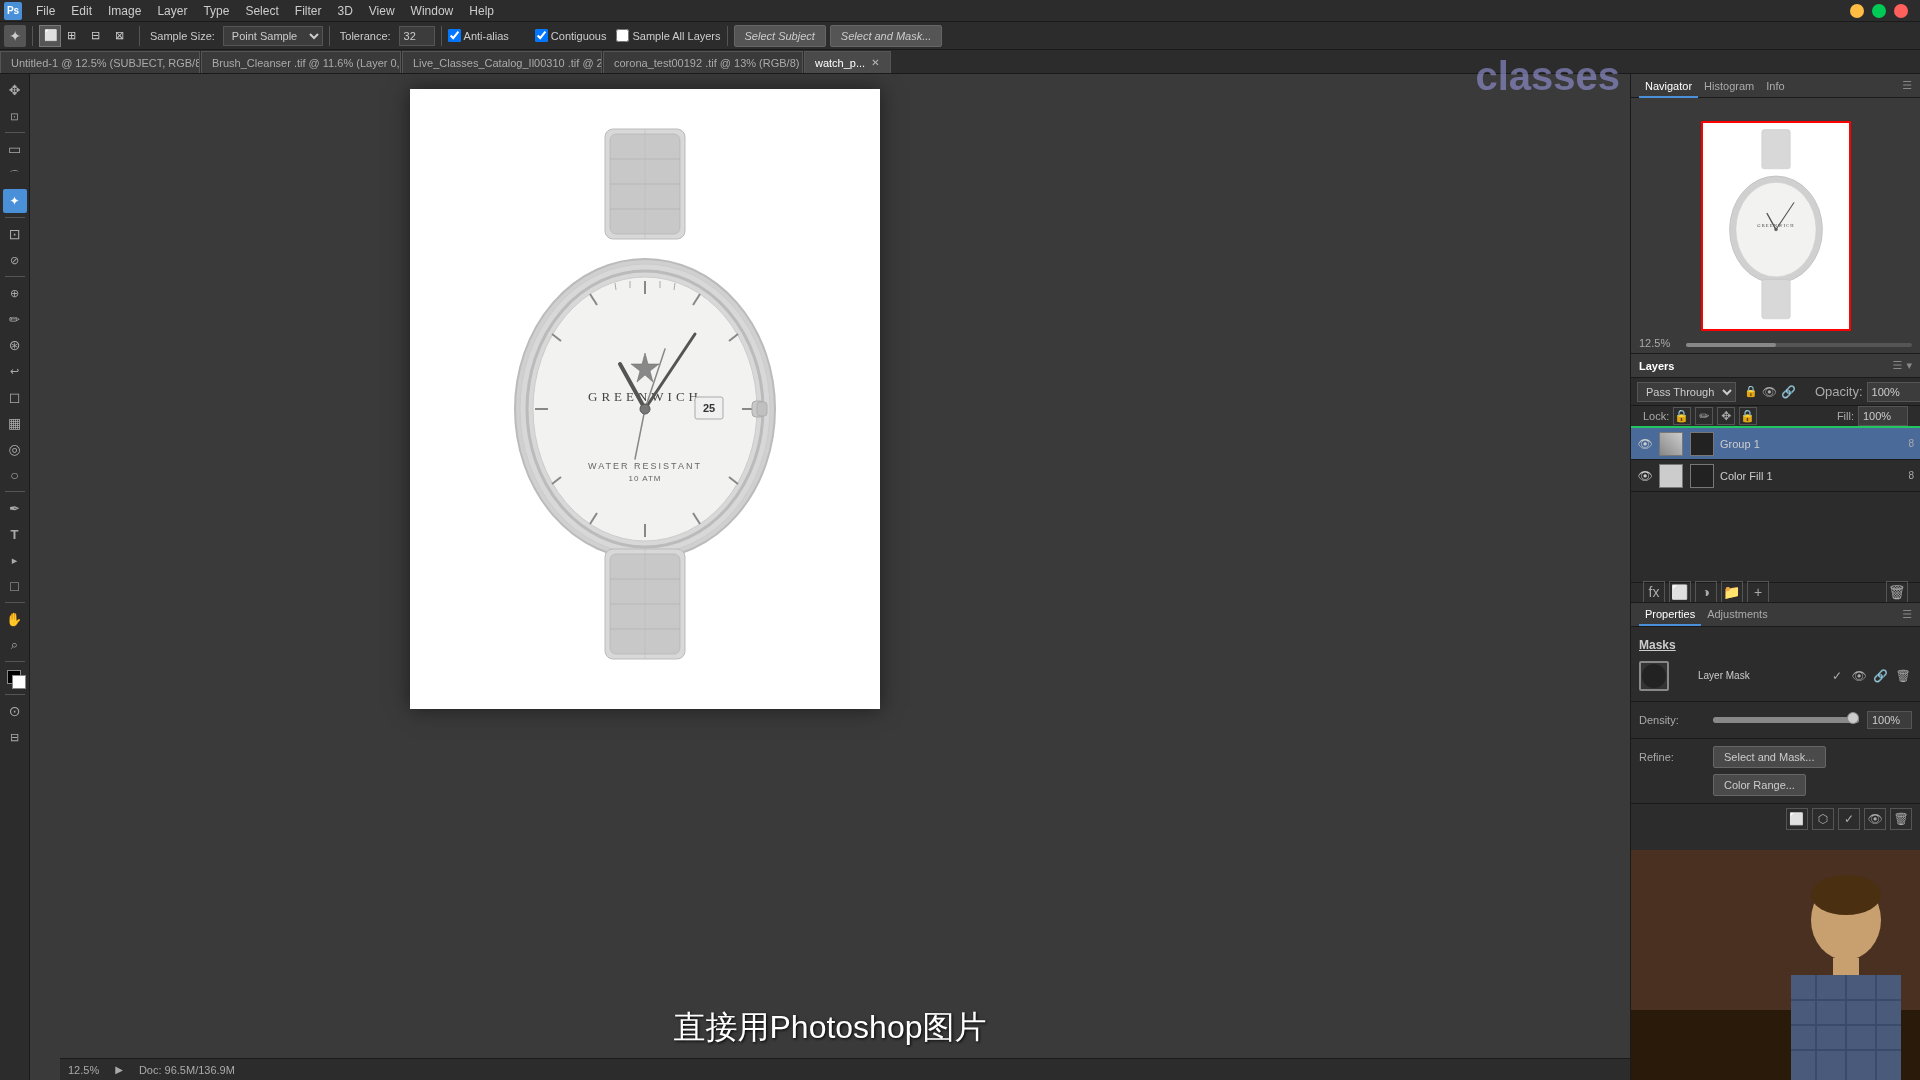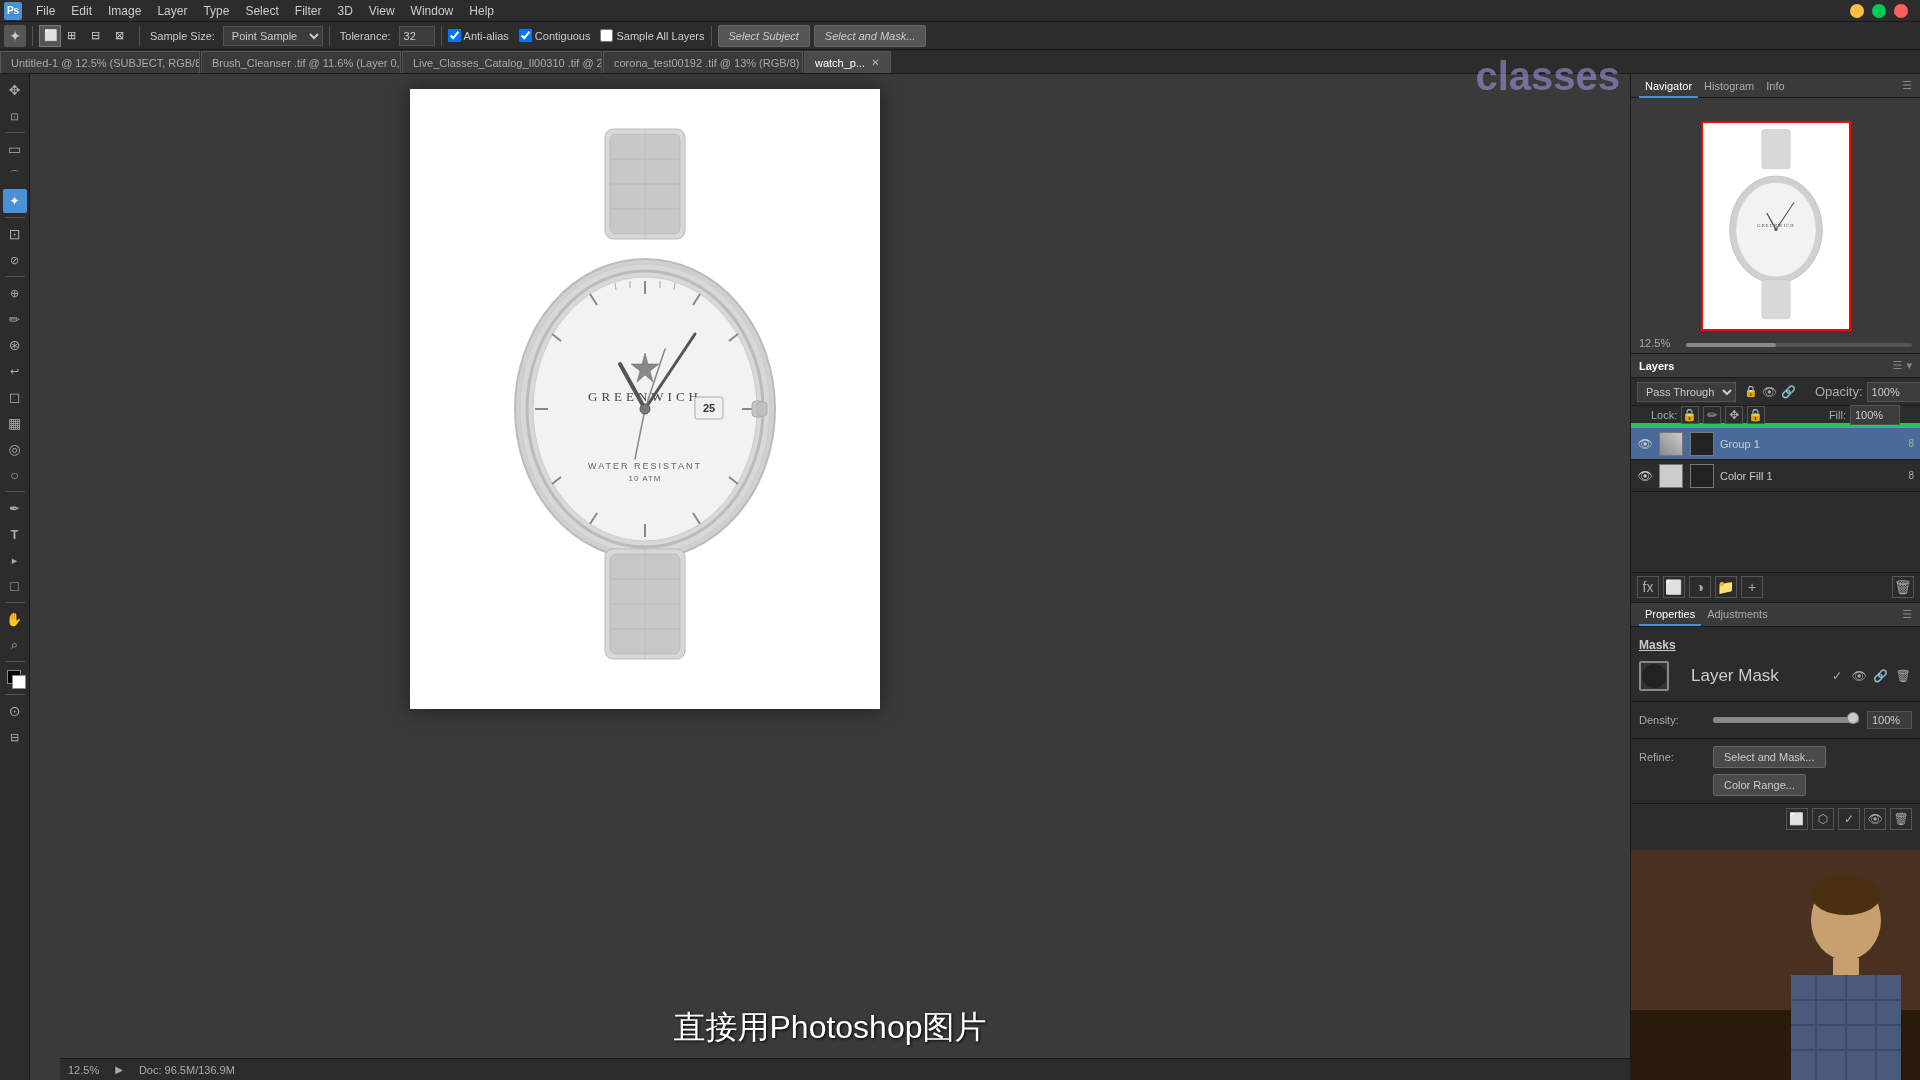--- a/index.html
+++ b/index.html
@@ -57,21 +57,21 @@
     .panel-tab { font-size: 11px; color: #aaa; cursor: pointer; padding: 0 6px; height: 24px; line-height: 24px; }
     .panel-tab.active { color: #fff; border-bottom: 2px solid #4a90d9; }
     .navigator-content { flex: 1; display: flex; align-items: center; justify-content: center; background: #3a3a3a; position: relative; }
 
     
     #layers-panel { flex: 1; display: flex; flex-direction: column; }
     .layers-toolbar { height: 28px; background: #2c2c2c; display: flex; align-items: center; padding: 5px 6px; gap: 4px; border-bottom: 1px solid #1a1a1a; }
     .layers-select { height: 20px; background: #3c3c3c; border: 1px solid #555; color: #ccc; font-size: 11px; padding: 0 4px; width: 80px; }
     .layers-opacity { height: 20px; background: #3c3c3c; border: 1px solid #555; color: #ccc; font-size: 11px; padding: 0 4px; width: 60px; }
     .layers-icon-btn { width: 22px; height: 22px; background: transparent; border: none; color: #aaa; cursor: pointer; display: flex; align-items: center; justify-content: center; font-size: 12px; }
-    .layer-lock-row { height: 22px; display: flex; align-items: center; padding: 0 20px; gap: 4px; border-bottom: 5px solid #22c55e; font-size: 11px; color: #aaa; }
+    .layer-lock-row { height: 22px; display: flex; align-items: center; padding: 0 12px; gap: 4px; border-bottom: 2px solid #22c55e; font-size: 11px; color: #aaa; }
     .layer-row { height: 32px; display: flex; align-items: center; padding: 0 6px; gap: 4px; cursor: pointer; border-bottom: 1px solid #1a1a1a; }
     .layer-row.active { background: #4a6a9a; }
     .layer-eye { width: 16px; height: 16px; display: flex; align-items: center; justify-content: center; cursor: pointer; }
     .layer-thumb { width: 24px; height: 24px; background: #555; border: 1px solid #777; margin: 0 2px; }
     .layer-name { flex: 1; font-size: 11px; color: #ccc; }
 
     
     #properties-panel { flex: 1; display: flex; flex-direction: column; border-top: 1px solid #1a1a1a; }
     .prop-header { height: 24px; background: #3a3a3a; display: flex; align-items: center; padding: 0 8px; border-bottom: 1px solid #1a1a1a; }
     .prop-section { padding: 6px 8px; border-bottom: 1px solid #1a1a1a; }
@@ -86,21 +86,21 @@
     
     #video-panel { height: 230px; background: #1a1a1a; position: relative; overflow: hidden; }
     .video-person { width: 100%; height: 100%; background: linear-gradient(135deg, #3a2a1a 0%, #2a1a0a 100%); position: relative; }
 
     
     ::-webkit-scrollbar { width: 8px; height: 8px; }
     ::-webkit-scrollbar-track { background: #2c2c2c; }
     ::-webkit-scrollbar-thumb { background: #555; border-radius: 4px; }
 
     .layers-content { flex: 1; overflow-y: auto; }
-    .layers-bottom { height: 30px; background: #2c2c2c; border-top: 1px solid #1a1a1a; display: flex; align-items: center; padding: 0 6px; gap: 4px; }
+    .layers-bottom { height: 20px; background: #2c2c2c; border-top: 1px solid #1a1a1a; display: flex; align-items: center; padding: 0 12px; gap: 4px; }
     .layer-action-btn { width: 22px; height: 22px; background: transparent; border: 1px solid #555; color: #aaa; cursor: pointer; display: flex; align-items: center; justify-content: center; font-size: 14px; }
 
     
     .nav-area { display: flex; flex-direction: column; height: 280px; border-bottom: 1px solid #1a1a1a; }
     .nav-tabs { display: flex; height: 24px; background: #3a3a3a; border-bottom: 1px solid #1a1a1a; align-items: center; padding: 0 8px; }
   </style>
 </head>
 <body>
 
 <div id="menubar">
@@ -142,21 +142,21 @@
     <option>5 by 5 Average</option>
   </select>
   <div class="toolbar-sep"></div>
   <label class="toolbar-btn">Tolerance:</label>
   <input class="toolbar-input" type="text" value="32" style="">
   <div class="toolbar-sep"></div>
   <label class="toolbar-checkbox-label">
     <input type="checkbox" checked="" style="">
     <span>Anti-alias</span>
   </label>
-  <label class="toolbar-checkbox-label" style="margin-left:6px;">
+  <label class="toolbar-checkbox-label" style="margin-left:22px;">
     <input type="checkbox" checked="" style="">
     <span>Contiguous</span>
   </label>
   <label class="toolbar-checkbox-label" style="margin-left:6px;">
     <input type="checkbox" style="">
     <span>Sample All Layers</span>
   </label>
   <div class="toolbar-sep"></div>
   <button class="toolbar-btn-action">Select Subject</button>
   <button class="toolbar-btn-action">Select and Mask...</button>
@@ -431,21 +431,21 @@
       </div>
       <div class="prop-section">
         <div class="prop-row">
           <span style="font-size:12px;font-weight:bold;color:#ccc;text-decoration:underline;">Masks</span>
         </div>
 
         <div class="mask-row">
           <div style="width:30px;height:30px;background:#333;border:2px solid #888;border-radius:2px;display:flex;align-items:center;justify-content:center;">
             <div style="width:24px;height:24px;background:#222;border-radius:50%;"></div>
           </div>
-          <span style="font-size:17px;color:#ccc;margin-left:16px;">Layer Mask</span>
+          <span style="font-size:10px;color:#ccc;margin-left:23px;">Layer Mask</span>
           <div class="prop-icons-row" style="margin-left:auto;">
             <button class="prop-icon-btn" title="Apply">✓</button>
             <button class="prop-icon-btn" title="Enable/Disable">👁</button>
             <button class="prop-icon-btn" title="Link">🔗</button>
             <button class="prop-icon-btn" title="Delete">🗑</button>
           </div>
         </div>
       </div>
 
       <div class="prop-section">

